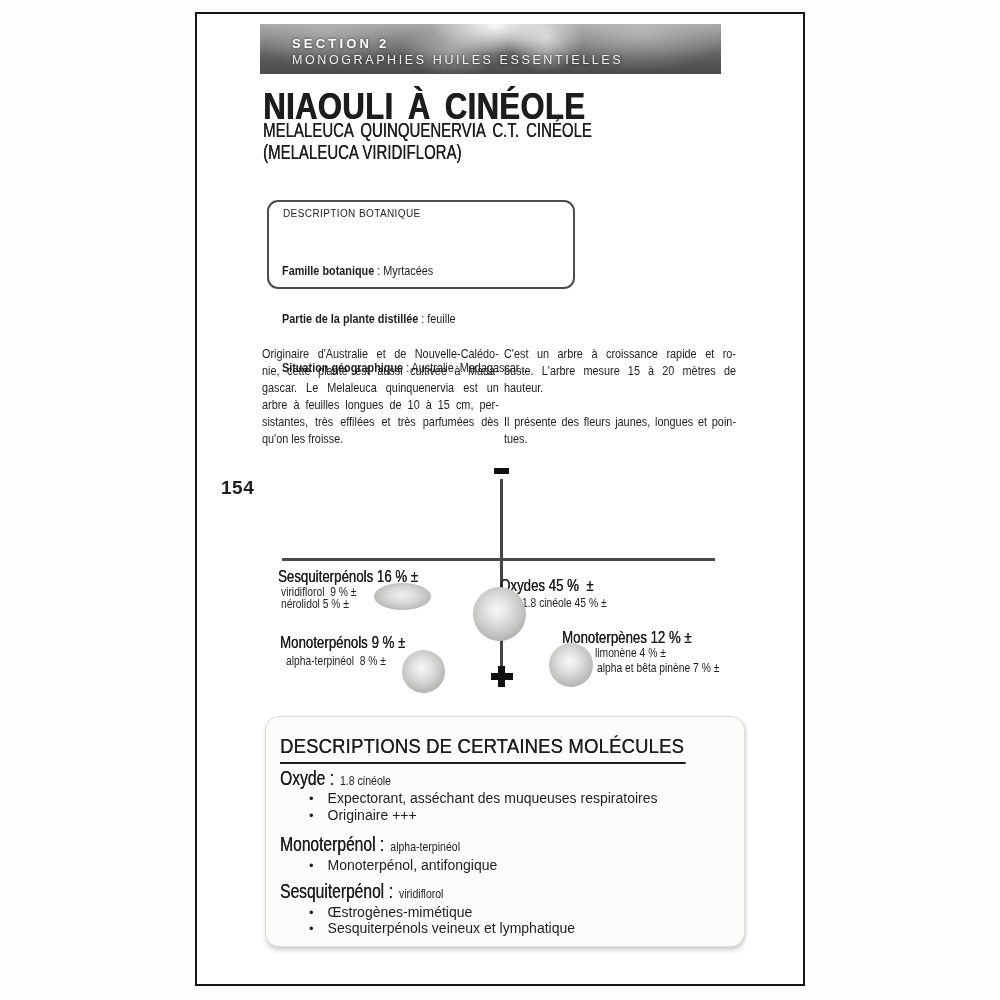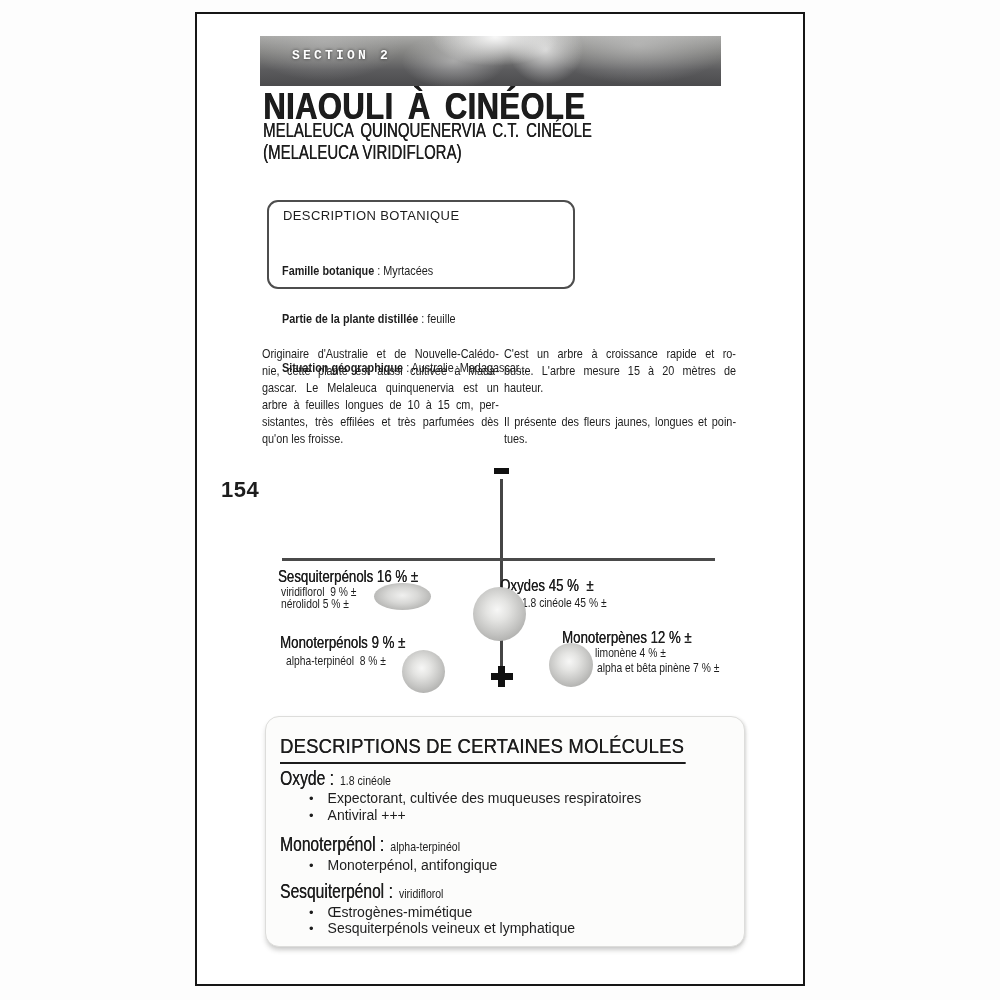--- a/index.html
+++ b/index.html
@@ -3,54 +3,54 @@
 <meta charset="utf-8">
 <style>
   html,body{margin:0;padding:0;background:#ffffff;width:1000px;height:1000px;overflow:hidden;
     font-family:"Liberation Sans","DejaVu Sans",sans-serif;color:#1d1d1d;
     -webkit-font-smoothing:antialiased;}
   .canvas{position:relative;width:1000px;height:1000px;background:#fdfdfd;}
   .page{position:absolute;left:195px;top:12px;width:610px;height:974px;background:#ffffff;
     border:2px solid #161616;box-sizing:border-box;}
   .abs{position:absolute;}
   
-  .banner{position:absolute;left:63px;top:22px;width:461px;height:50px;overflow:hidden;
+  .banner{position:absolute;left:63px;top:10px;width:461px;height:50px;overflow:hidden;
     background:
       radial-gradient(ellipse 110px 50px at 51% 2%, rgba(252,252,252,.95) 0%, rgba(252,252,252,0) 58%),
       radial-gradient(ellipse 60px 55px at 62% 28%, rgba(242,242,242,.75) 0%, rgba(242,242,242,0) 62%),
       radial-gradient(ellipse 80px 42px at 42% 50%, rgba(226,226,226,.5) 0%, rgba(226,226,226,0) 65%),
       radial-gradient(ellipse 150px 65px at 82% 18%, rgba(205,205,205,.55) 0%, rgba(205,205,205,0) 60%),
       radial-gradient(ellipse 120px 60px at 14% 12%, rgba(188,188,188,.5) 0%, rgba(188,188,188,0) 65%),
-      linear-gradient(180deg,#a9a9a7 0%,#828280 34%,#5b5b5d 68%,#4b4b4d 100%); font-family: Liberation Mono, monospace;}
+      linear-gradient(180deg,#a9a9a7 0%,#828280 34%,#5b5b5d 68%,#4b4b4d 100%);}
   .banner-l1{position:absolute;left:32px;top:12px;font-size:13px;font-weight:bold;color:#ffffff;
     letter-spacing:3.2px;text-shadow:0 0 3px rgba(20,20,20,.75);white-space:pre;}
   .banner-l2{position:absolute;left:32px;top:29px;font-size:12.5px;color:#f0f0ef;
     letter-spacing:2.6px;text-shadow:0 0 3px rgba(20,20,20,.7);white-space:pre;}
   
   .title{left:66px;top:72px;font-size:36px;font-weight:700;letter-spacing:.5px;word-spacing:6px;
     white-space:pre;transform:scaleX(.86);transform-origin:0 0;text-shadow:.8px 0 0 #141414;}
   .latin1{left:66px;top:105px;font-size:20px;white-space:pre;transform:scaleX(.75);
     transform-origin:0 0;word-spacing:4px;text-shadow:.35px 0 0 #222;}
   .latin2{left:66px;top:127px;font-size:20px;white-space:pre;transform:scaleX(.75);
     transform-origin:0 0;text-shadow:.35px 0 0 #222;}
   
   .bot-box{left:70px;top:186px;width:308px;height:89px;border:2px solid #4d4d4d;border-radius:11px;
     box-sizing:border-box;background:#fff;}
-  .bot-title{left:86px;top:194px;font-size:13px;letter-spacing:.4px;white-space:pre;}
+  .bot-title{left:86px;top:194px;font-size:10px;letter-spacing:.4px;white-space:pre;}
   .bot-rows{left:85px;top:216px;width:345px;transform:scaleX(.81);transform-origin:0 0;
     font-size:13.4px;line-height:16.3px;white-space:pre;}
   .bot-rows b{font-weight:bold;}
   
   .col{font-size:13.6px;line-height:16.9px;}
   .col-left{left:65px;top:332px;width:296px;transform:scaleX(.80);transform-origin:0 0;}
   .col-right{left:307px;top:332px;width:290px;transform:scaleX(.80);transform-origin:0 0;}
   .jl{text-align:justify;text-align-last:justify;}
   .jl-end{text-align-last:left;}
   .p2{margin-top:17px;}
-  .pagenum{left:24px;top:463px;font-size:22px;font-weight:bold;letter-spacing:.5px;}
+  .pagenum{left:24px;top:463px;font-size:19px;font-weight:bold;letter-spacing:.5px;}
   
   .vline{left:303px;top:465px;width:3px;height:192px;background:#454545;}
   .hline{left:85px;top:544px;width:433px;height:3px;background:#4a4a4a;}
   .minus{left:297px;top:454px;width:15px;height:6px;background:#101010;}
   .plus{left:294px;top:652px;width:22px;height:21px;}
   .plus .ph{position:absolute;left:0;top:7px;width:22px;height:7px;background:#101010;}
   .plus .pv{position:absolute;left:7px;top:0;width:7px;height:21px;background:#101010;}
   .dg-name{font-size:17px;white-space:pre;transform:scaleX(.78);transform-origin:0 0;
     text-shadow:.3px 0 0 #222;}
   .dg-sub{font-size:13.2px;white-space:pre;transform:scaleX(.78);transform-origin:0 0;}
@@ -83,20 +83,21 @@
   .el-sesq{left:177px;top:569px;width:57px;height:27px;}
 </style>
 </head>
 <body>
 
 <div class="canvas">
   <div class="page">
 
     <div class="banner">
       <div class="banner-l1">SECTION 2</div>
+      <div class="banner-l2">MONOGRAPHIES HUILES ESSENTIELLES</div>
     </div>
 
     <div class="abs title">NIAOULI À CINÉOLE</div>
     <div class="abs latin1">MELALEUCA QUINQUENERVIA C.T. CINÉOLE</div>
     <div class="abs latin2">(MELALEUCA VIRIDIFLORA)</div>
 
     <div class="abs bot-box"></div>
     <div class="abs bot-title">DESCRIPTION BOTANIQUE</div>
     <div class="abs bot-rows">
       <div><b>Famille botanique</b><span> : Myrtacées</span></div>
@@ -147,22 +148,22 @@
     <div class="abs dg-sub g-mtp-c0">limonène 4 % ±</div>
     <div class="abs dg-sub g-mtp-c1">alpha et bêta pinène 7 % ±</div>
     <div class="abs sphere sp-mtp"></div>
 
     <div class="abs mol-panel"></div>
     <div class="abs mol-heading">DESCRIPTIONS DE CERTAINES MOLÉCULES</div>
 
     <div class="abs mol-entry e0">
       <span class="nm">Oxyde :</span><span class="sb">1.8 cinéole</span>
     </div>
-    <div class="abs bullet e0b0"><span class="dot">•</span><span>Expectorant, cultivée des muqueuses respiratoires</span></div>
-    <div class="abs bullet e0b1"><span class="dot">•</span><span>Antiviral +++</span></div>
+    <div class="abs bullet e0b0"><span class="dot">•</span><span>Expectorant, asséchant des muqueuses respiratoires</span></div>
+    <div class="abs bullet e0b1"><span class="dot">•</span><span>Originaire +++</span></div>
 
     <div class="abs mol-entry e1">
       <span class="nm">Monoterpénol :</span><span class="sb">alpha-terpinéol</span>
     </div>
     <div class="abs bullet e1b0"><span class="dot">•</span><span>Monoterpénol, antifongique</span></div>
 
     <div class="abs mol-entry e2">
       <span class="nm">Sesquiterpénol :</span><span class="sb">viridiflorol</span>
     </div>
     <div class="abs bullet e2b0"><span class="dot">•</span><span>Œstrogènes-mimétique</span></div>

